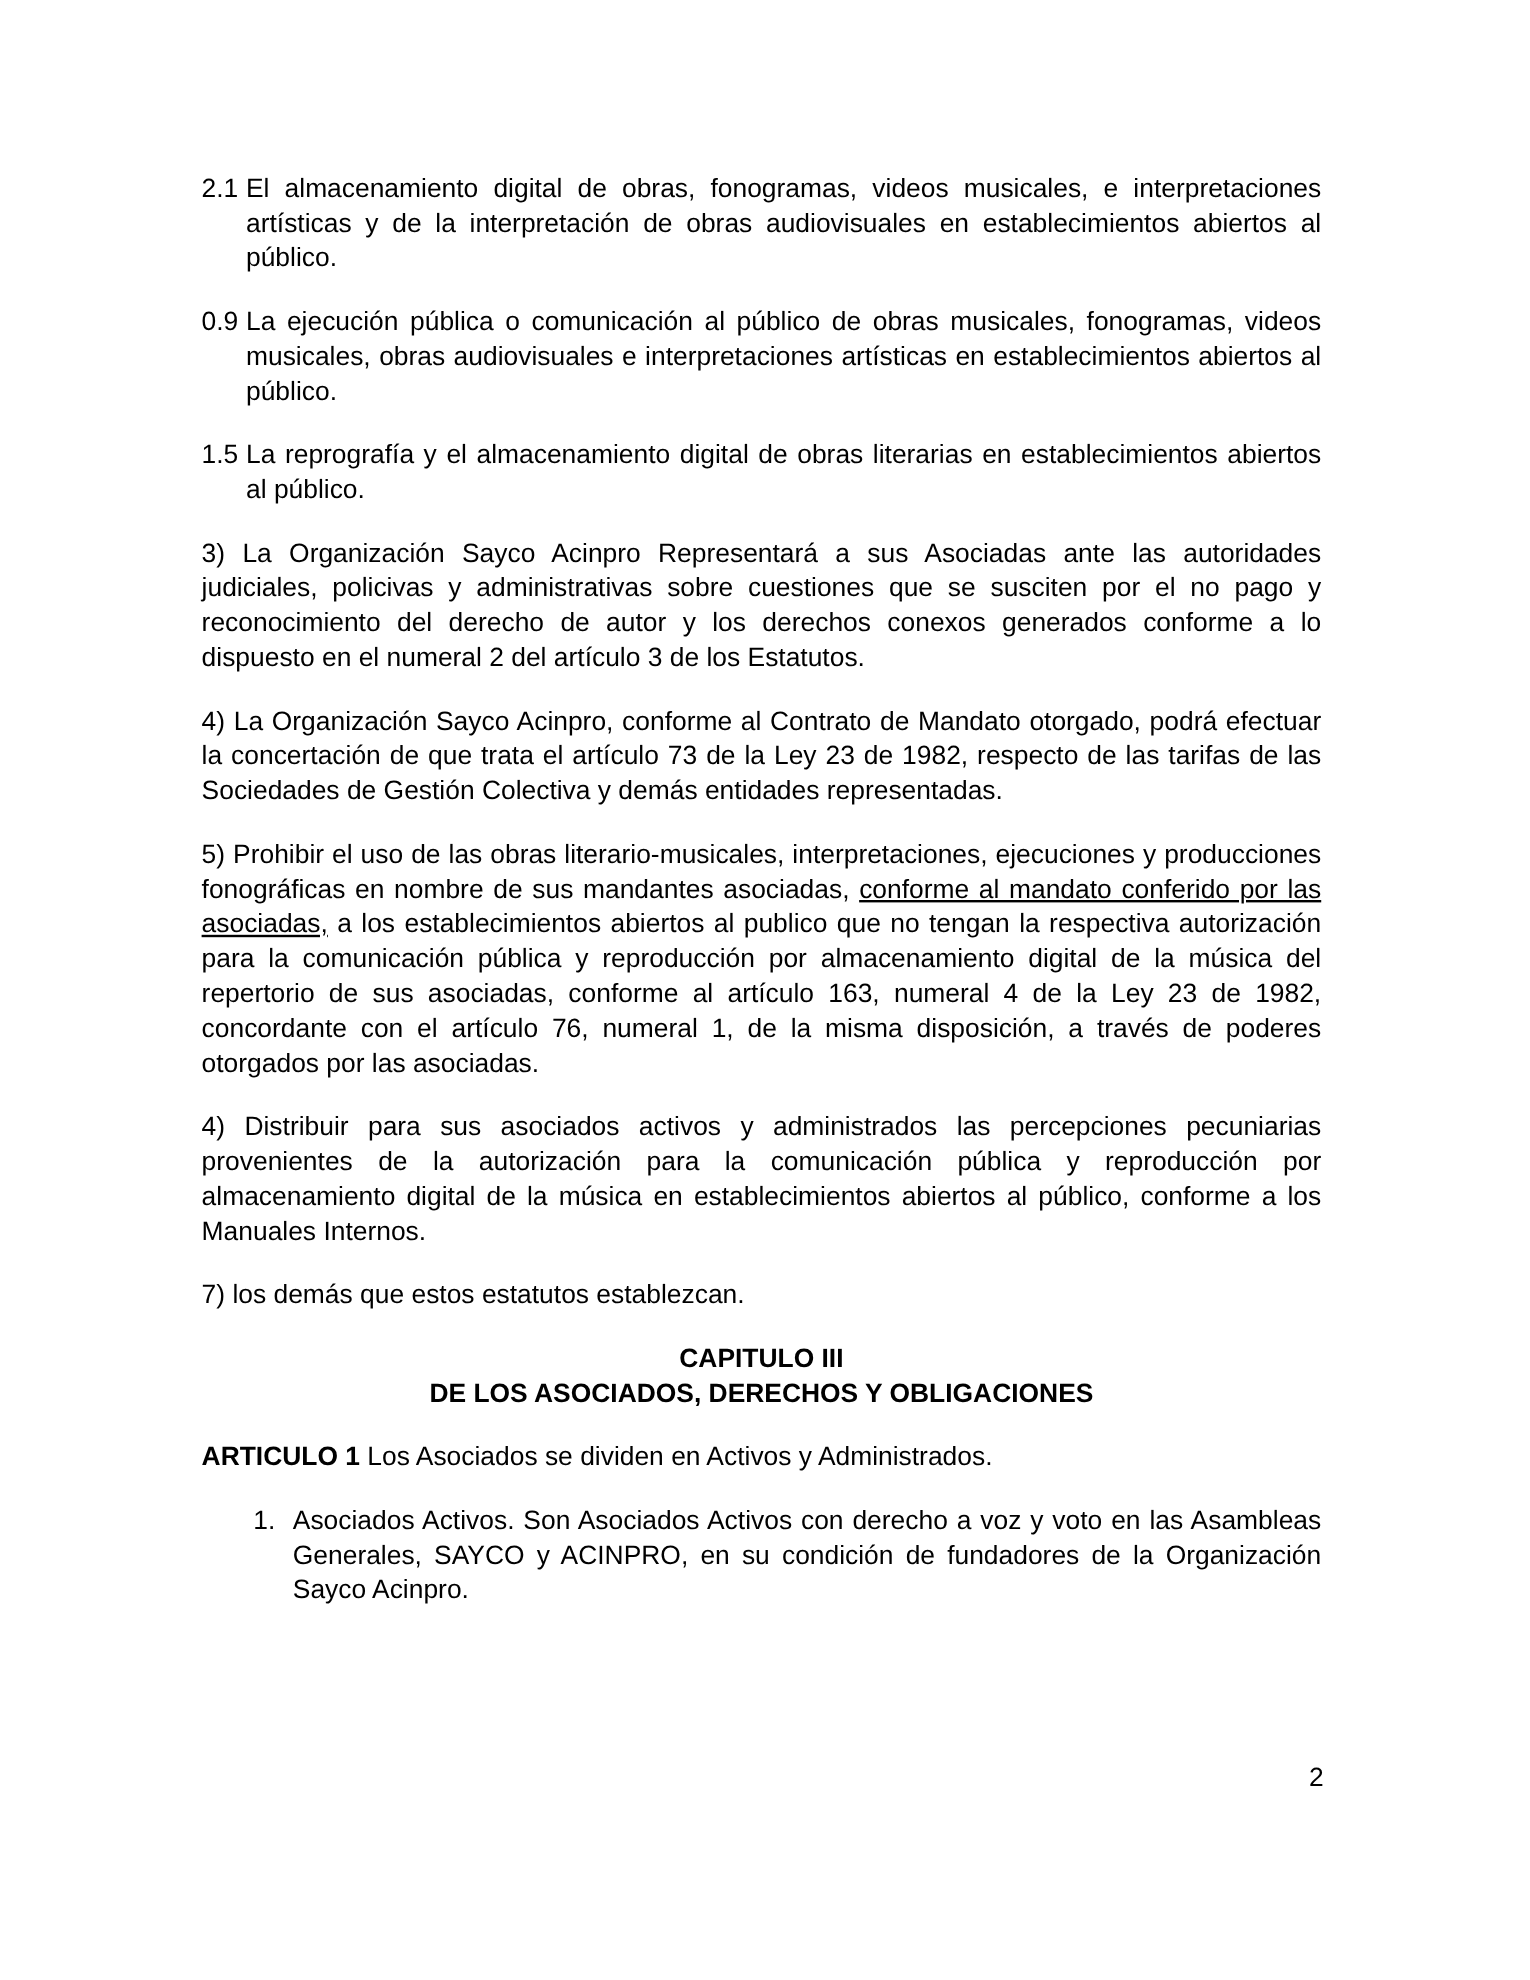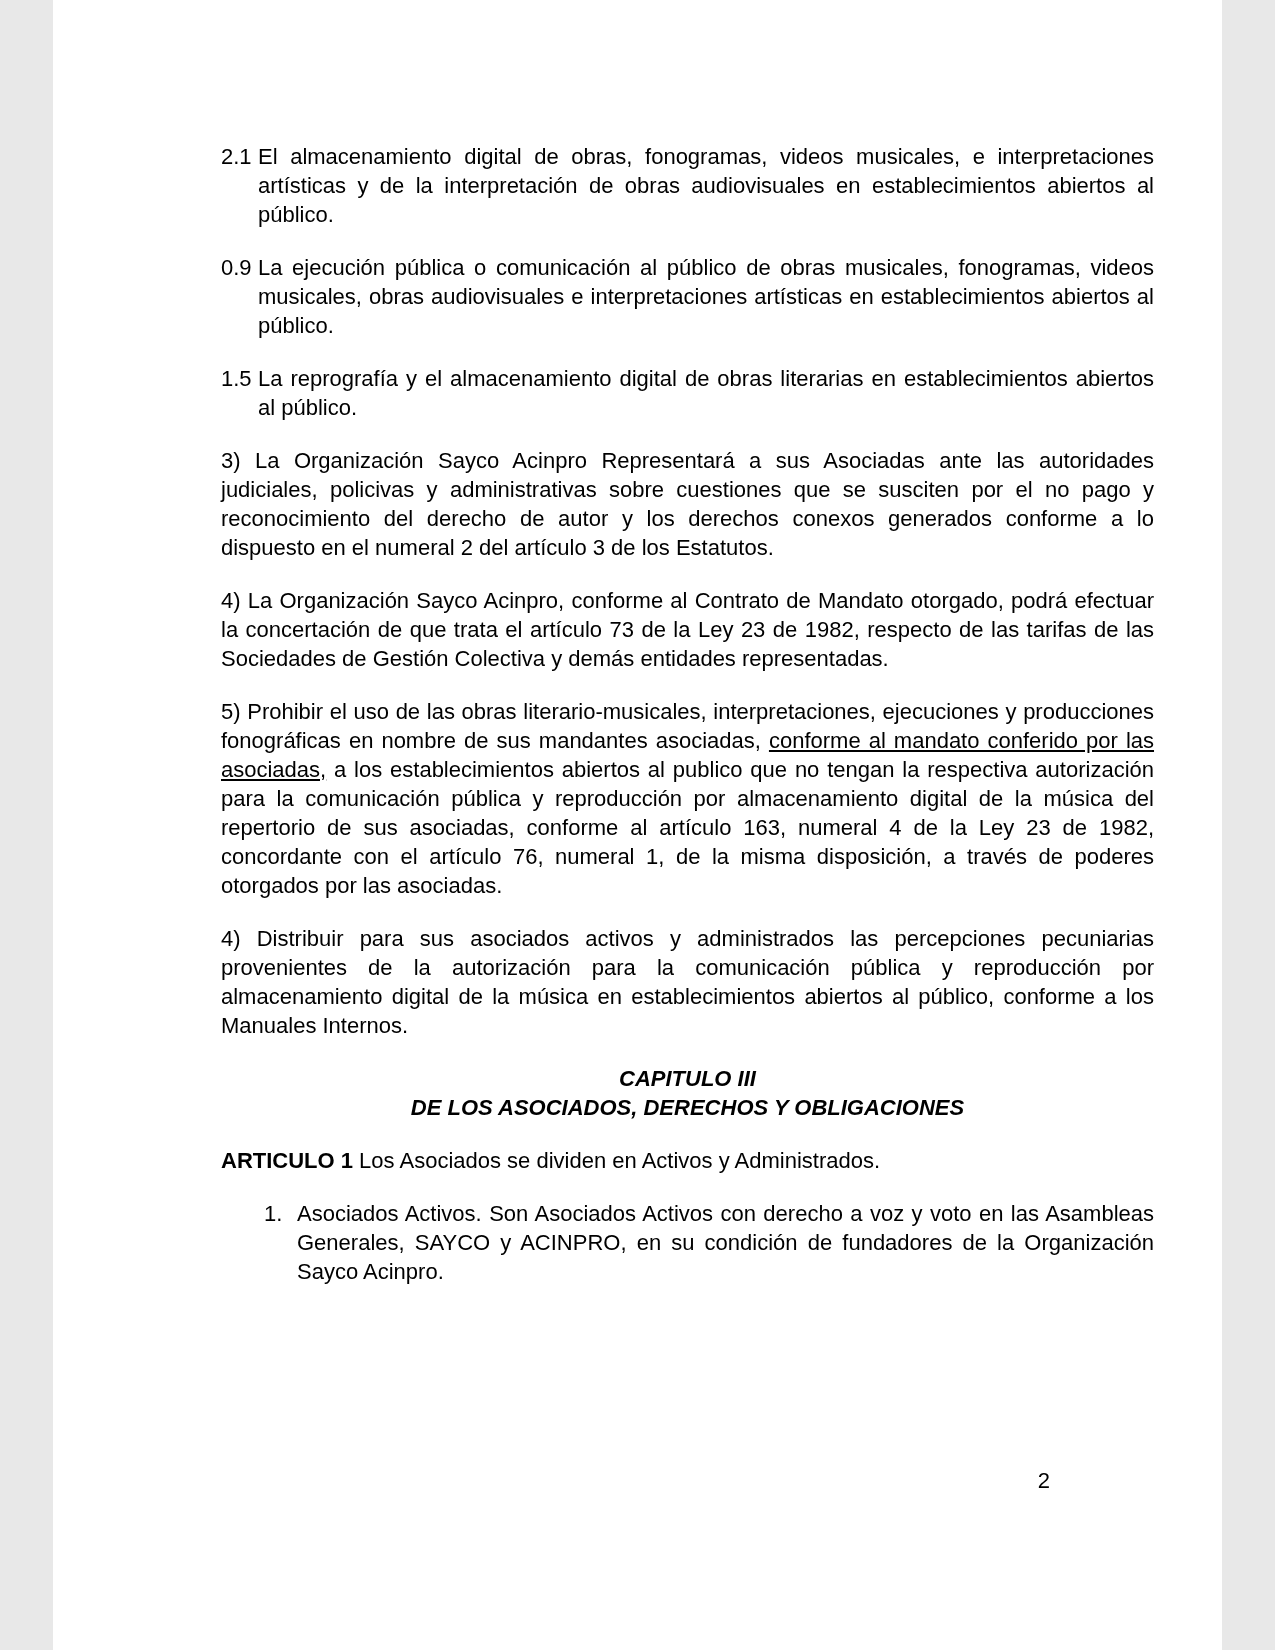--- a/index.html
+++ b/index.html
@@ -1,18 +1,18 @@
 <!DOCTYPE html>
 <html><head>
 <meta charset="utf-8">
 <style>
   html, body { margin: 0; padding: 0; background: #e8e8e8; }
   .page {
     position: relative;
-    width: 1169px;
+    width: 1275px;
     height: 1650px;
     margin: 0 auto;
     background: #ffffff;
     color: #000000;
     font-family: "Liberation Sans", "DejaVu Sans", sans-serif;
     font-size: 22px;
     line-height: 29px;
     overflow: hidden;
   }
   .content {
@@ -45,21 +45,20 @@
     width: 33px;
     margin-left: -33px;
   }
   .chapter-block { margin: 0 0 24px 0; }
   .heading {
     font-weight: bold;
     text-align: center;
     font-size: 22px;
     line-height: 29px;
     margin: 0;
-    font-style: italic;
   }
   .lead { font-weight: bold; }
   .u { text-decoration: underline; }
   .pagenum {
     position: absolute;
     top: 1466px;
     right: 172px;
     font-size: 22px;
     line-height: 29px;
   }
@@ -86,20 +85,21 @@
     <p class="para">3)  La Organización Sayco Acinpro Representará a sus Asociadas ante las autoridades judiciales, policivas y administrativas sobre cuestiones que se susciten por el no pago y reconocimiento del derecho de autor y los derechos conexos generados conforme a lo dispuesto en el numeral 2 del artículo 3 de los Estatutos.</p>
 
     <p class="para">4) La Organización Sayco Acinpro, conforme al Contrato de Mandato otorgado, podrá efectuar la concertación de que trata el artículo 73 de la Ley 23 de 1982, respecto de las tarifas de las Sociedades de Gestión Colectiva y demás entidades representadas.</p>
 
     <p class="para">
       <span>5) Prohibir el uso de las obras literario-musicales, interpretaciones, ejecuciones y producciones fonográficas en nombre de sus mandantes asociadas, </span><span class="u">conforme al mandato conferido por las asociadas,</span><span> a los establecimientos abiertos al publico que no tengan la respectiva autorización para la comunicación pública y reproducción por almacenamiento digital de la música del repertorio de sus asociadas, conforme al artículo 163, numeral 4 de la Ley 23 de 1982, concordante con el artículo 76, numeral 1, de la misma disposición, a través de poderes otorgados por las asociadas.</span>
     </p>
 
     <p class="para">4) Distribuir para sus asociados activos y administrados las percepciones pecuniarias provenientes de la autorización para la comunicación pública y reproducción por almacenamiento digital de la música en establecimientos abiertos al público, conforme a los Manuales Internos.</p>
 
+    <p class="para">7) los demás que estos estatutos establezcan.</p>
 
     <div class="chapter-block">
       <h2 class="heading">CAPITULO III</h2>
       <h2 class="heading">DE LOS ASOCIADOS, DERECHOS Y OBLIGACIONES</h2>
     </div>
 
     <p class="para">
       <span class="lead">ARTICULO 1</span><span> Los Asociados se dividen en Activos y Administrados.</span>
     </p>
 

